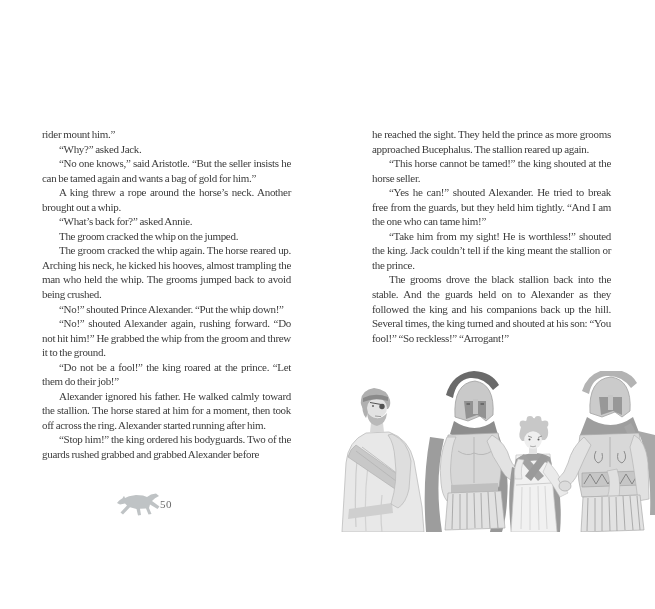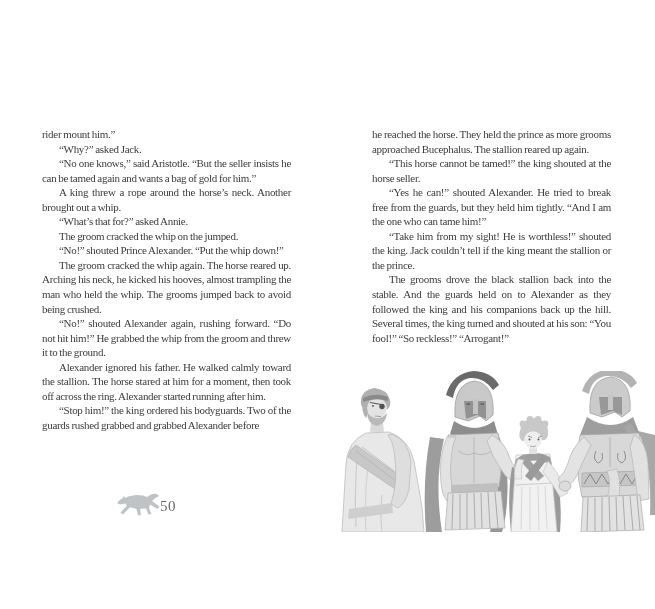--- a/index.html
+++ b/index.html
@@ -22,56 +22,57 @@
   .text-col.left{left:42px;width:249px;}
   .text-col.right{left:372px;width:239px;}
   .text-col p{margin:0;text-indent:17px;}
   .text-col p.cont{text-indent:0;}
   .footer{
     position:absolute;left:116px;top:492px;width:80px;height:28px;
   }
   .footer .horse{position:absolute;left:0;top:0;}
   .footer .pageno{
     position:absolute;left:44px;top:6px;
-    font-size:15px;color:var(--page_number);letter-spacing:0.5px;
+    font-size:11px;color:var(--page_number);letter-spacing:0.5px;
   }
   .illustration{
     position:absolute;left:334px;top:371px;width:321px;height:161px;
     overflow:hidden;
   }
   .illustration svg{display:block;}
 </style>
 </head>
 <body>
 
 <div class="spread">
 
   <div class="text-col left">
     <p class="cont">rider mount him.”</p>
     <p>“Why?” asked Jack.</p>
     <p>“No one knows,” said Aristotle. “But the seller insists he can be tamed again and wants a bag of gold for him.”</p>
     <p>A king threw a rope around the horse’s neck. Another brought out a whip.</p>
-    <p>“What’s that for?” asked Annie.</p>
+    <p>“What’s back for?” asked Annie.</p>
     <p>The groom cracked the whip on the jumped.</p>
+    <p>The groom cracked the whip again. The horse reared up. Arching his neck, he kicked his hooves, almost trampling the man who held the whip. The grooms jumped back to avoid being crushed.</p>
     <p>“No!” shouted Prince Alexander. “Put the whip down!”</p>
-    <p>The groom cracked the whip again. The horse reared up. Arching his neck, he kicked his hooves, almost trampling the man who held the whip. The grooms jumped back to avoid being crushed.</p>
     <p>“No!” shouted Alexander again, rushing forward. “Do not hit him!” He grabbed the whip from the groom and threw it to the ground.</p>
+    <p>“Do not be a fool!” the king roared at the prince. “Let them do their job!”</p>
     <p>Alexander ignored his father. He walked calmly toward the stallion. The horse stared at him for a moment, then took off across the ring. Alexander started running after him.</p>
     <p>“Stop him!” the king ordered his bodyguards. Two of the guards rushed grabbed and grabbed Alexander before</p>
   </div>
 
   <div class="footer">
     <svg class="horse" width="44" height="27" viewBox="0 0 44 27">
       <path fill="var(--horse_icon)" d="M3.5,8.2 L6.5,6.2 L8,3.8 L9,6 L13,4.2 L20,3 L27,3.6 L31,5 L35,2.4 L40,1.6 L43,4 L39,6.2 L36,9 L43.5,14.5 L41.5,17 L34,12.5 L33,16 L35.5,22 L32.5,22.5 L30,16.5 L24,16.8 L25,23 L22,23.5 L20.5,17 L14,15.2 L7,22.5 L4.5,20.5 L11,13.5 L9,11.5 L4,12.5 L1,11 L2.5,9.2 Z"></path>
     </svg>
     <span class="pageno">50</span>
   </div>
 
   <div class="text-col right">
-    <p class="cont">he reached the horse. They held the prince as more grooms approached Bucephalus. The stallion reared up again.</p>
+    <p class="cont">he reached the sight. They held the prince as more grooms approached Bucephalus. The stallion reared up again.</p>
     <p>“This horse cannot be tamed!” the king shouted at the horse seller.</p>
     <p>“Yes he can!” shouted Alexander. He tried to break free from the guards, but they held him tightly. “And I am the one who can tame him!”</p>
     <p>“Take him from my sight! He is worthless!” shouted the king. Jack couldn’t tell if the king meant the stallion or the prince.</p>
     <p>The grooms drove the black stallion back into the stable. And the guards held on to Alexander as they followed the king and his companions back up the hill. Several times, the king turned and shouted at his son: “You fool!” “So reckless!” “Arrogant!”</p>
   </div>
 
   <div class="illustration" role="img" aria-label="Pencil illustration: a bearded king with an eye patch looks on as two guards in crested Greek helmets hold young Alexander by the arms">
     <svg width="321" height="161" viewBox="0 0 321 161">
 
       <g>

